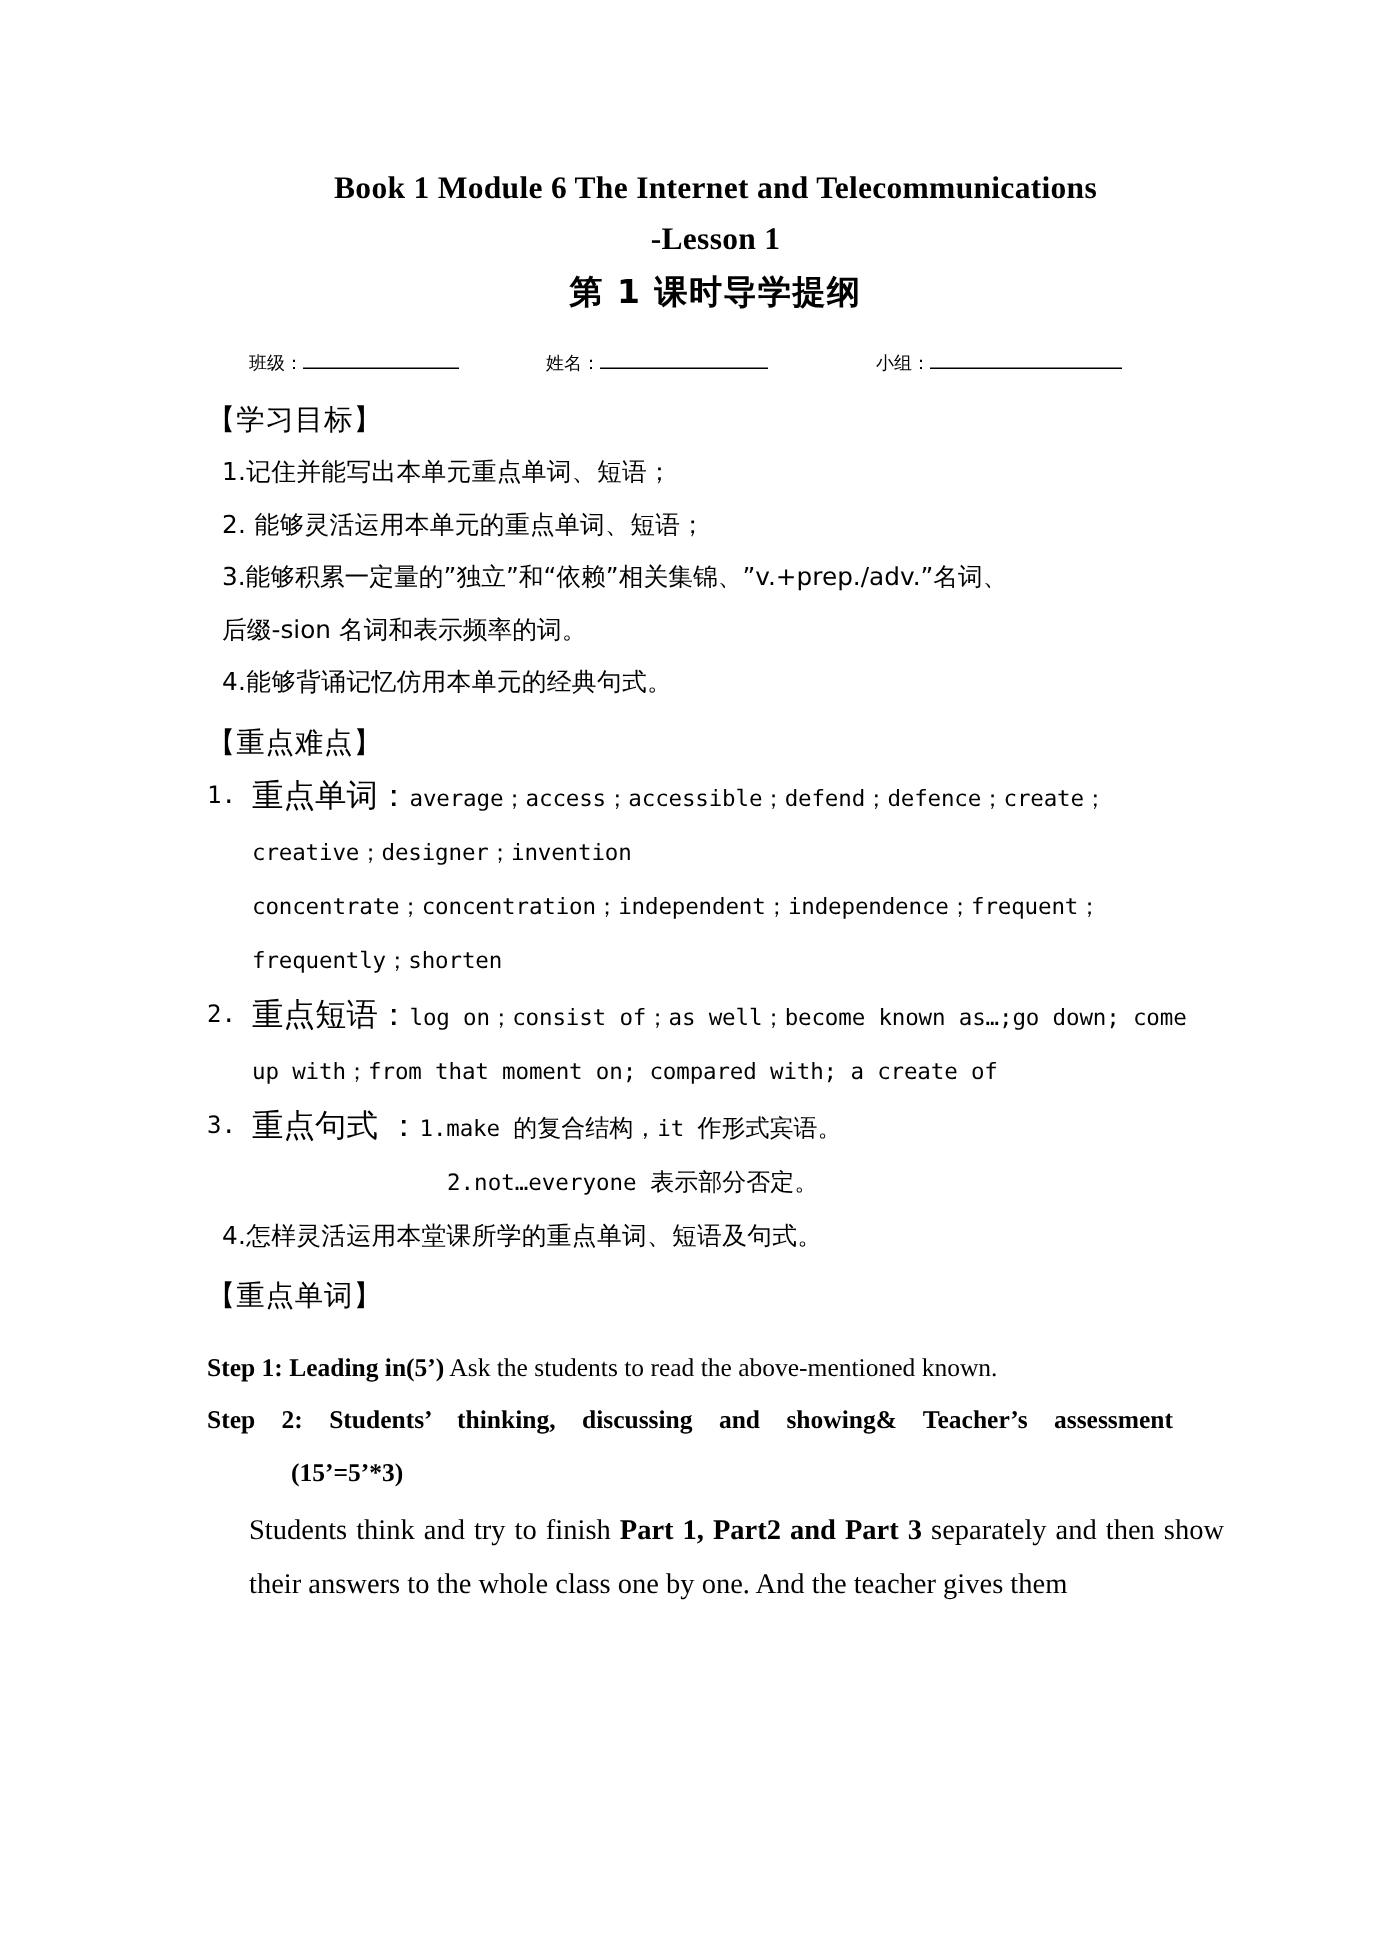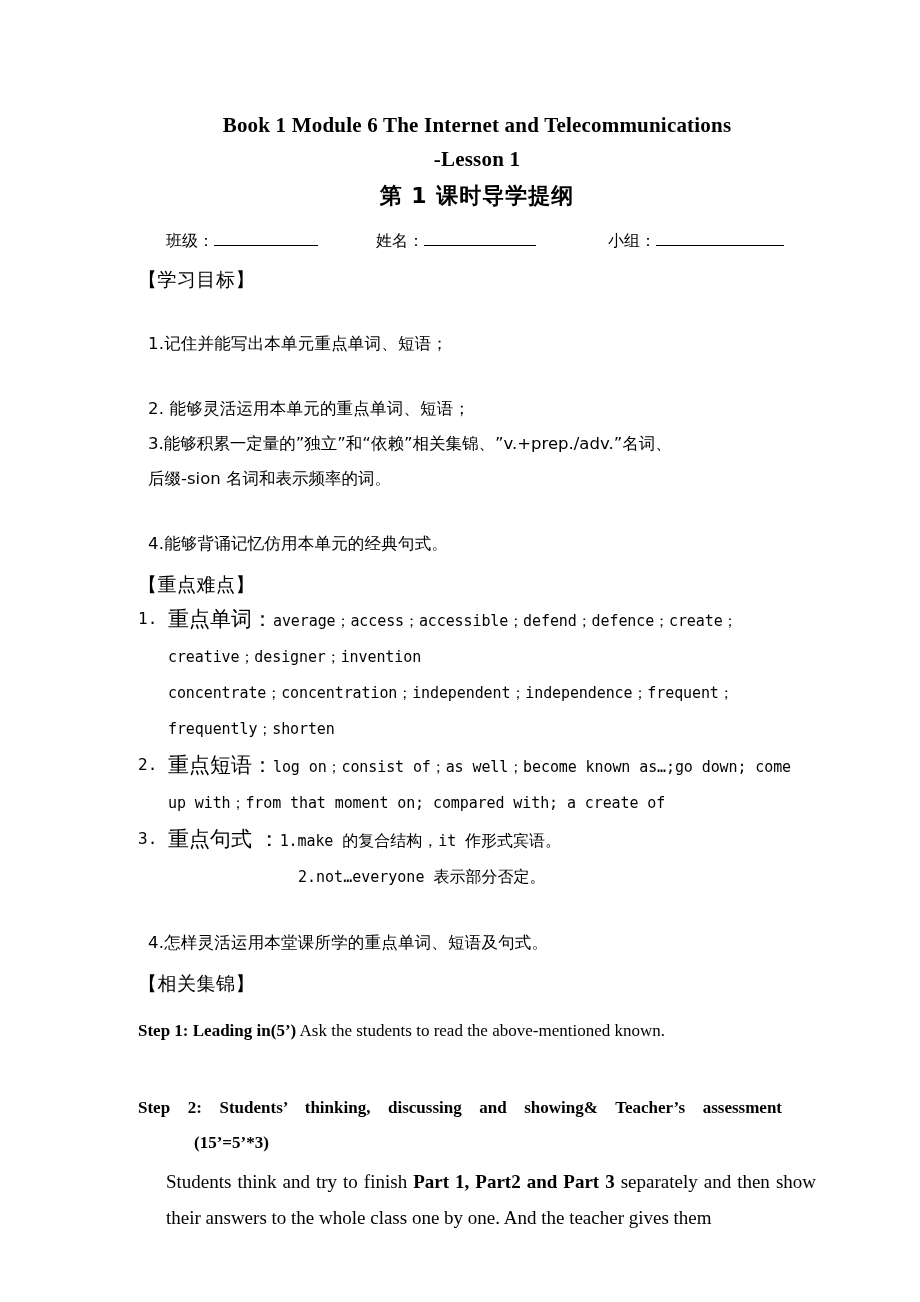--- a/index.html
+++ b/index.html
@@ -52,21 +52,21 @@
     margin-top: 10px;
     font-family: "DejaVu Sans", "Liberation Sans", sans-serif;
     font-size: 16px;
     line-height: 30px;
     white-space: nowrap;
     padding-left: 28px;
   }
   .field {
     display: inline-block;
   }
-  .field .lbl { font-size: 16px; }
+  .field .lbl { font-size: 12px; }
   .blank {
     display: inline-block;
     border-bottom: 1.6px solid #000;
     height: 15px;
     vertical-align: baseline;
   }
   .blank.w1 { width: 104px; }
   .blank.w2 { width: 112px; }
   .blank.w3 { width: 128px; }
   .gap1 { display: inline-block; width: 58px; }
@@ -81,21 +81,20 @@
     letter-spacing: 0.5px;
   }
 
   
   .obj {
     font-family: "DejaVu Sans", "Liberation Sans", sans-serif;
     font-size: 16.5px;
     line-height: 35px;
     padding-left: 10px;
     letter-spacing: 0.2px;
-    margin-top: 30px;
   }
   .obj.flow {
     padding-left: 10px;
     text-indent: 0;
   }
   .obj-wrap {
     font-family: "DejaVu Sans", "Liberation Sans", sans-serif;
     font-size: 16.5px;
     line-height: 35px;
     padding-left: 10px;
@@ -156,21 +155,20 @@
     font-size: 17px;
     line-height: 34px;
     margin-top: 14px;
   }
   .step b { font-weight: bold; }
   .step-2 {
     font-family: "Liberation Serif", "DejaVu Serif", serif;
     font-weight: bold;
     font-size: 17px;
     line-height: 35px;
-    margin-top: 42px;
     text-align: justify;
     text-align-last: justify;
     width: 644px;
   }
   .step-2 .l2 {
     display: block;
     padding-left: 56px;
     text-align: right;
     text-align-last: left;
   }
@@ -226,21 +224,21 @@
     </div>
 
     <div class="kp">
       <span class="num">3.</span>
       <span class="cn">重点句式 </span><span class="cn">：</span><span class="en">1.make </span><span class="inline-cn">的复合结构，</span><span class="en">it </span><span class="inline-cn">作形式宾语。</span>
       <span class="sub-line"><span>2.not…everyone </span><span class="cnsub">表示部分否定。</span></span>
     </div>
 
     <div class="obj flow">4.怎样灵活运用本堂课所学的重点单词、短语及句式。</div>
 
-    <div class="sec-head">【相关集锦】</div>
+    <div class="sec-head">【重点单词】</div>
 
     <div class="step">
       <b>Step 1: Leading in(5’)</b><span> Ask the students to read the above-mentioned known.</span>
     </div>
 
     <div class="step-2">
       <span>Step 2: Students’ thinking, discussing and showing&amp; Teacher’s assessment</span>
       <span class="l2">(15’=5’*3)</span>
     </div>
 

